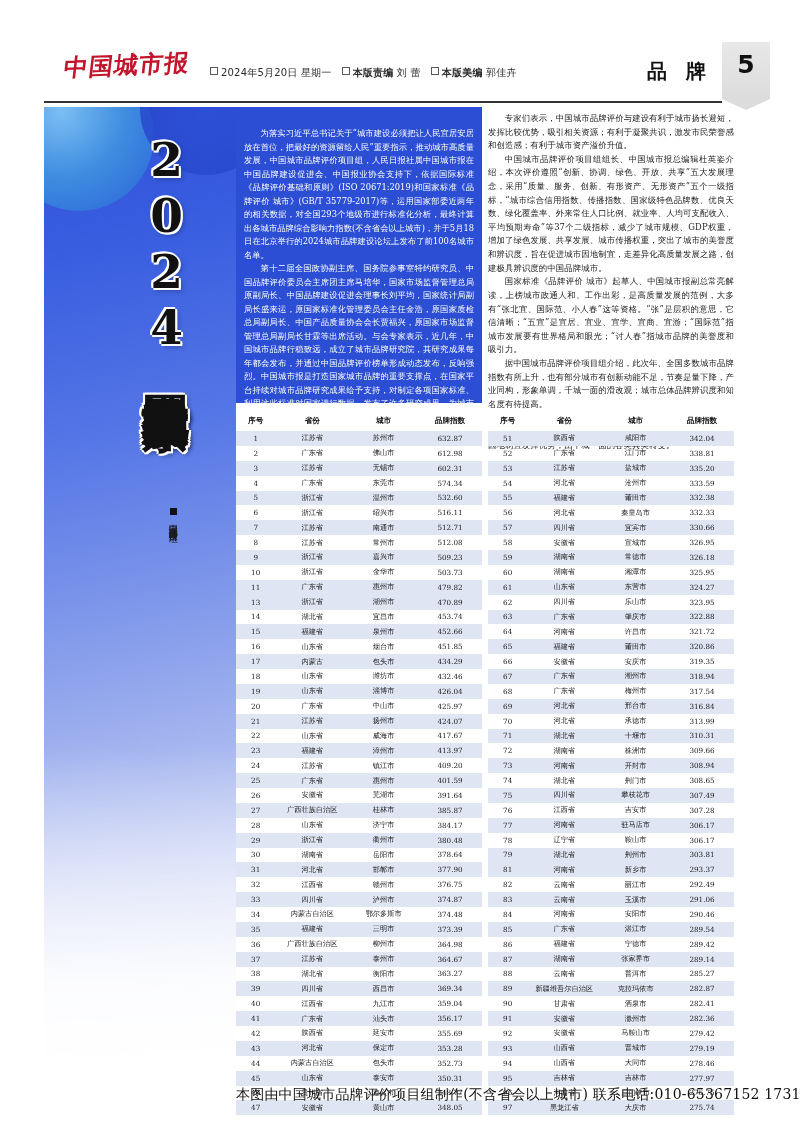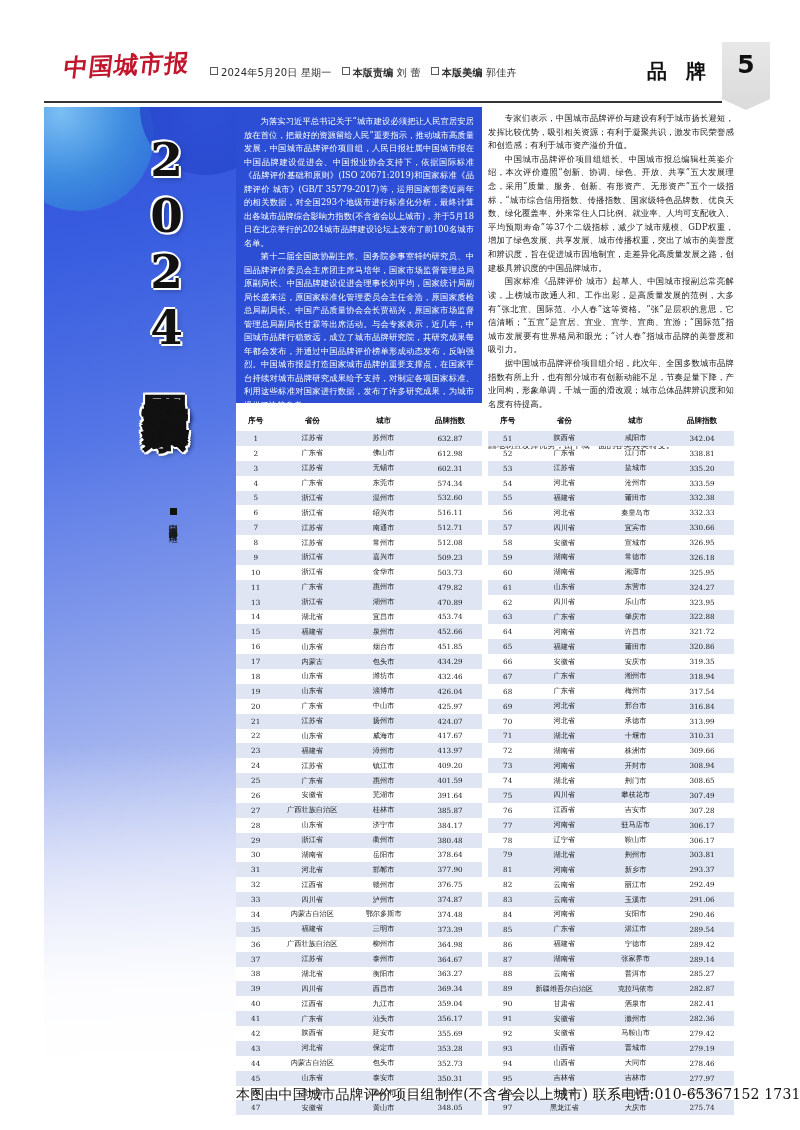--- a/index.html
+++ b/index.html
@@ -52,21 +52,21 @@
 
   
   .bodycol{position:absolute;font-family:"DejaVu Serif","Liberation Serif",serif;
        font-size:8.4px;line-height:1.62;color:#1b1b1b;text-align:justify;
        letter-spacing:.1px;}
   .bodycol p{margin:0;text-indent:2em;}
   .col-right{left:488px;top:112px;width:246px;}
 
   
   .blueband{position:absolute;left:236px;top:107px;width:246px;height:296px;background:#2b4ed4;}
-  .blueband .txt{position:absolute;left:8px;top:8px;width:230px;
+  .blueband .txt{position:absolute;left:8px;top:20px;width:230px;
        font-family:"DejaVu Serif","Liberation Serif",serif;font-size:8.3px;line-height:1.63;
        color:#ffffff;text-align:justify;}
   .blueband .txt p{margin:0;text-indent:2em;}
 
   
   .tbl{position:absolute;border-collapse:collapse;width:246px;
        font-family:"DejaVu Serif","Liberation Serif",serif;font-size:7.2px;color:#1a1a1a;}
   .tbl-left{left:236px;top:412px;}
   .tbl-right{left:488px;top:412px;}
   .tbl th{font-weight:700;font-size:7.6px;padding:4px 0 5px;text-align:center;

